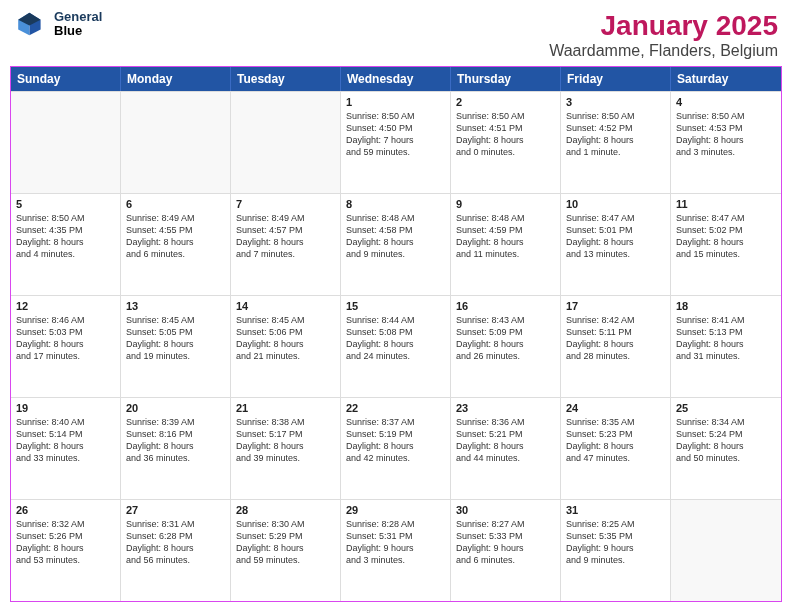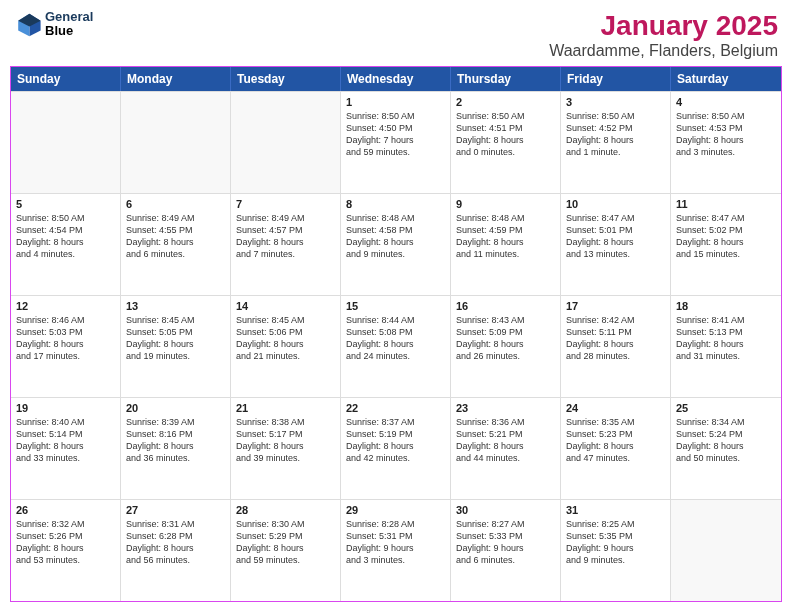--- a/index.html
+++ b/index.html
@@ -19,22 +19,22 @@
     }
     .header {
       display: flex;
       justify-content: space-between;
       align-items: flex-start;
       margin-bottom: 6px;
       padding: 0 4px;
     }
     .logo {
       display: flex;
-      align-items: flex-end;
-      gap: 3px;
+      align-items: flex-start;
+      gap: 12px;
     }
     .logo-icon {
       width: 28px;
       height: 28px;
     }
     .title-block {
       text-align: right;
     }
     .main-title {
       font-size: 28px;
@@ -153,21 +153,21 @@
             <div class="cell-text"><span>Sunrise: 8:50 AM</span><br><span>Sunset: 4:52 PM</span><br><span>Daylight: 8 hours<br> and 1 minute.</span></div>
           </div>
           <div class="cal-cell">
             <span class="day-num">4</span>
             <div class="cell-text"><span>Sunrise: 8:50 AM</span><br><span>Sunset: 4:53 PM</span><br><span>Daylight: 8 hours<br> and 3 minutes.</span></div>
           </div>
         </div>
         <div class="cal-row">
           <div class="cal-cell">
             <span class="day-num">5</span>
-            <div class="cell-text"><span>Sunrise: 8:50 AM</span><br><span>Sunset: 4:54 PM</span><br><span>Daylight: 8 hours<br> and 4 minutes.</span></div>
+            <div class="cell-text"><span>Sunrise: 8:50 AM</span><br><span>Sunset: 4:35 PM</span><br><span>Daylight: 8 hours<br> and 4 minutes.</span></div>
           </div>
           <div class="cal-cell">
             <span class="day-num">6</span>
             <div class="cell-text"><span>Sunrise: 8:49 AM</span><br><span>Sunset: 4:55 PM</span><br><span>Daylight: 8 hours<br> and 6 minutes.</span></div>
           </div>
           <div class="cal-cell">
             <span class="day-num">7</span>
             <div class="cell-text"><span>Sunrise: 8:49 AM</span><br><span>Sunset: 4:57 PM</span><br><span>Daylight: 8 hours<br> and 7 minutes.</span></div>
           </div>
           <div class="cal-cell">

